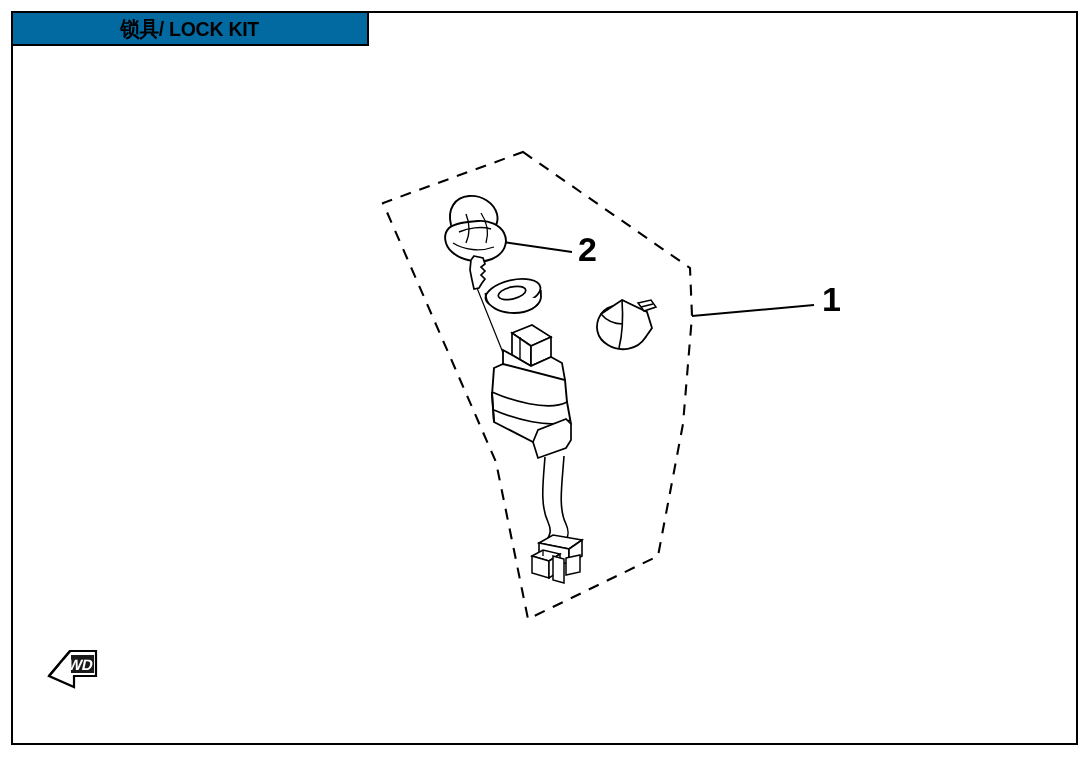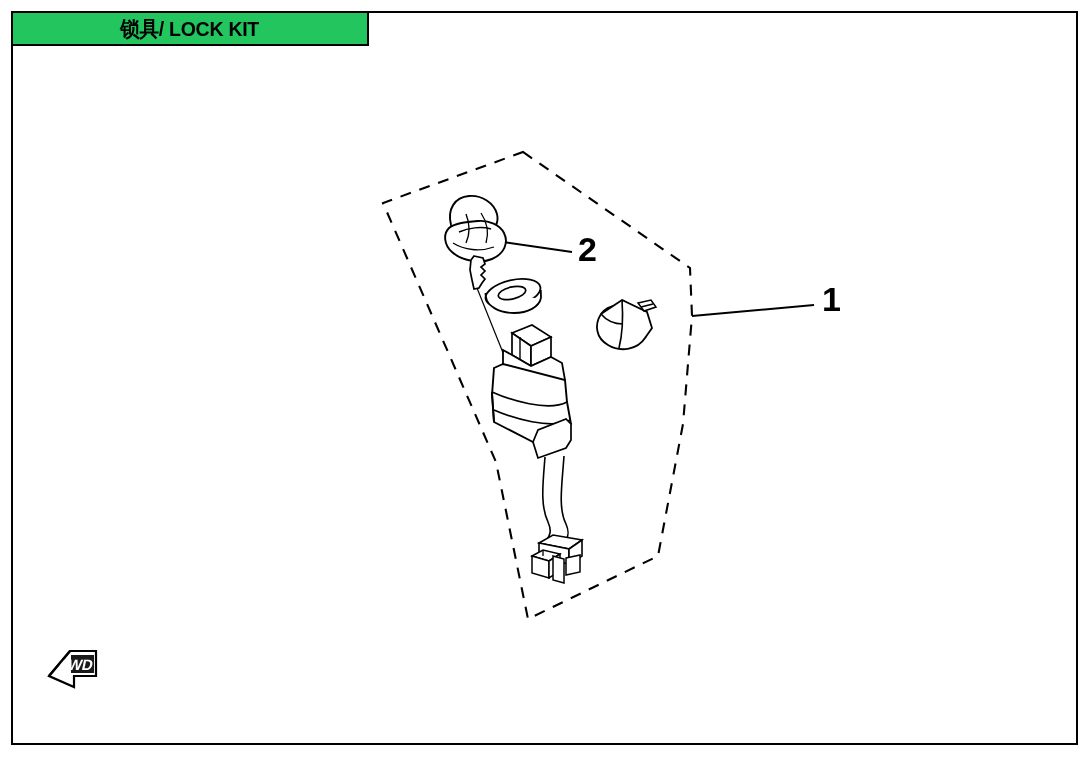--- a/index.html
+++ b/index.html
@@ -30,21 +30,21 @@
     box-sizing: border-box;
   }
   .title-box {
     position: absolute;
     left: 11px;
     top: 11px;
     width: 358px;
     height: 35px;
     border: 2px solid #000;
     box-sizing: border-box;
-    background: #22c55e;
+    background: #0369a1;
     display: flex;
     align-items: center;
     justify-content: center;
     z-index: 5;
   }
   .title-text {
     font-family: "Liberation Sans", "DejaVu Sans", sans-serif;
     font-size: 21px;
     font-weight: bold;
     letter-spacing: -0.3px;

